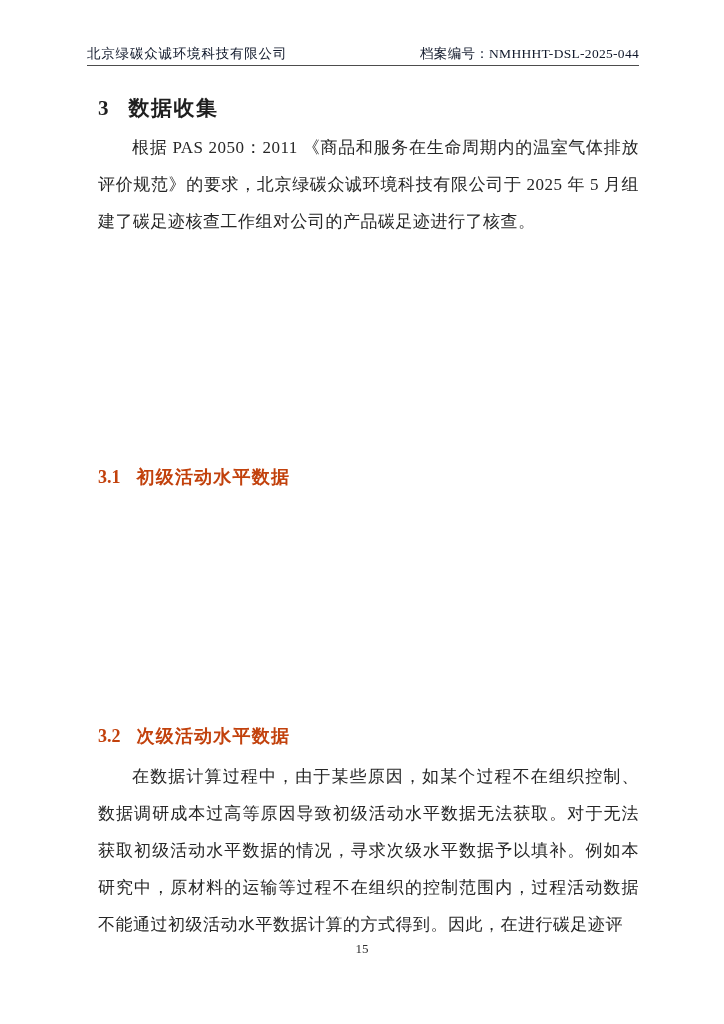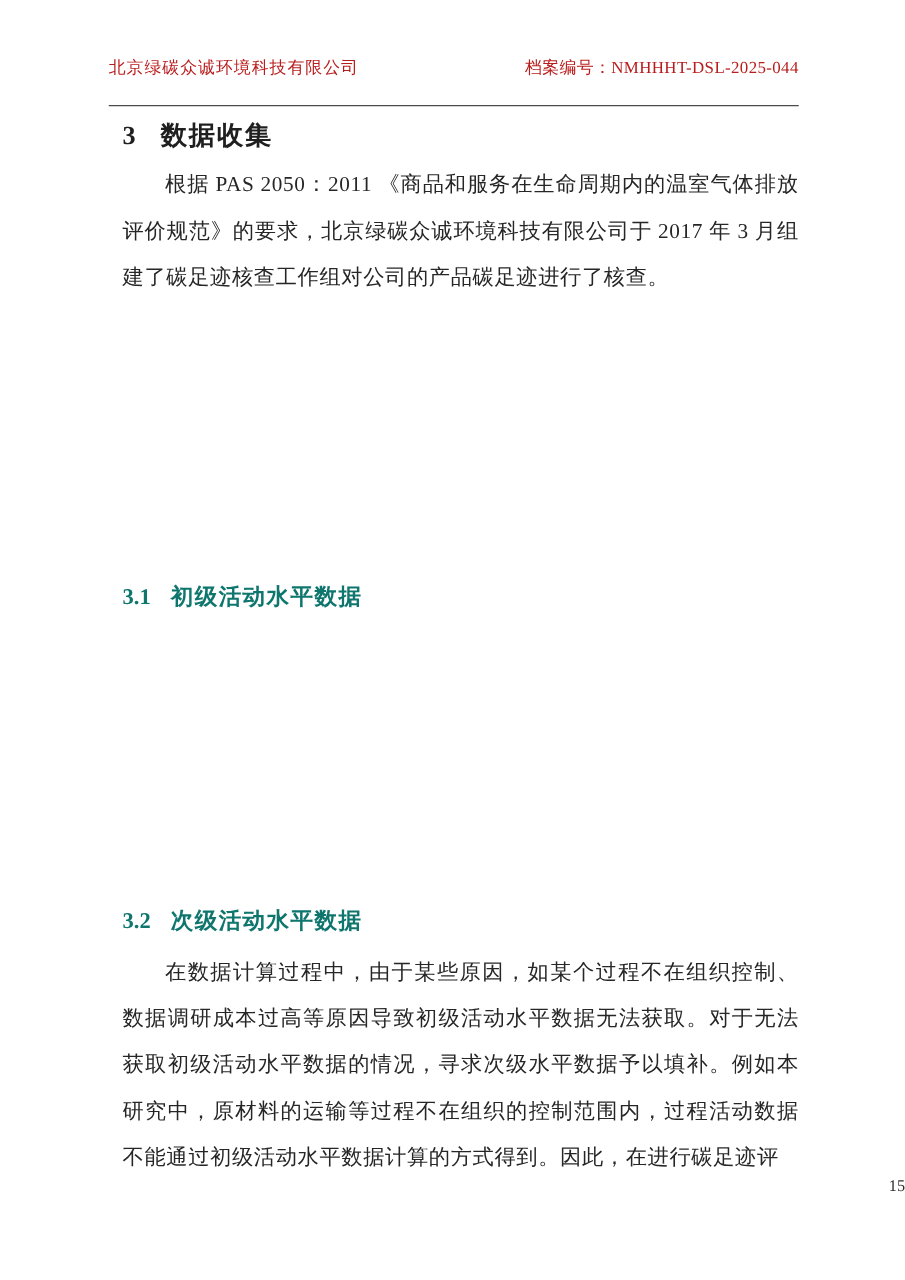--- a/index.html
+++ b/index.html
@@ -16,79 +16,79 @@
     background: #ffffff;
     outline: 1px solid #f0f0f0;
   }
   
   .page-header {
     position: absolute;
     top: 45px; left: 87px; right: 85px;
     display: flex;
     justify-content: space-between;
     align-items: baseline;
-    padding-bottom: 21px;
+    padding-bottom: 2px;
     border-bottom: 1px solid #4d4d4d;
     font-size: 13.5px;
-    color: #b91c1c;
+    color: #0f172a;
     letter-spacing: 0.8px;
   }
   .page-header .archive { letter-spacing: 0.3px; text-align: right; }
   
   .sec-h1 {
     position: absolute; left: 98px; top: 94px;
     font-size: 21px; font-weight: 700; color: #1f1f1f;
     letter-spacing: 1.5px;
     text-align: center;
   }
   .sec-h1 .num { margin-right: 20px; letter-spacing: 0; }
   .sec-h2 {
     position: absolute; left: 98px;
-    font-size: 18px; font-weight: 700; color: #0f766e;
+    font-size: 18px; font-weight: 700; color: #c2410c;
     letter-spacing: 1.2px;
   }
   .sec-h2 .num { margin-right: 16px; letter-spacing: 0; }
   .h2-31 { top: 465px; }
   .h2-32 { top: 724px; text-align: center; }
   
   .para {
     position: absolute; left: 98px; width: 541px;
     font-size: 17px; line-height: 37px;
     letter-spacing: 0.5px;
     text-align: justify;
     text-justify: inter-ideograph;
     text-indent: 2em;
     color: #262626;
   }
   .p1 { top: 129px; }
   .p2 { top: 241px; }
   .p3 { top: 497px; }
-  .p4 { top: 759px; }
+  .p4 { top: 759px; font-family: Liberation Mono, monospace; }
   
   .page-footer {
     position: absolute; top: 941px; left: 0; width: 100%;
-    text-align: right;
+    text-align: center;
     font-size: 13px; color: #2e2e2e;
   }
 </style>
 </head>
 <body>
 
 <div class="page">
 
   <div class="page-header">
     <span class="company">北京绿碳众诚环境科技有限公司</span>
     <span class="archive">档案编号：NMHHHT-DSL-2025-044</span>
   </div>
 
   <div class="sec-h1">
     <span class="num">3</span><span>数据收集</span>
   </div>
 
-  <p class="para p1">根据 PAS 2050：2011 《商品和服务在生命周期内的温室气体排放评价规范》的要求，北京绿碳众诚环境科技有限公司于 2017 年 3 月组建了碳足迹核查工作组对公司的产品碳足迹进行了核查。</p>
+  <p class="para p1">根据 PAS 2050：2011 《商品和服务在生命周期内的温室气体排放评价规范》的要求，北京绿碳众诚环境科技有限公司于 2025 年 5 月组建了碳足迹核查工作组对公司的产品碳足迹进行了核查。</p>
 
 
   <div class="sec-h2 h2-31">
     <span class="num">3.1</span><span>初级活动水平数据</span>
   </div>
 
 
   <div class="sec-h2 h2-32">
     <span class="num">3.2</span><span>次级活动水平数据</span>
   </div>

